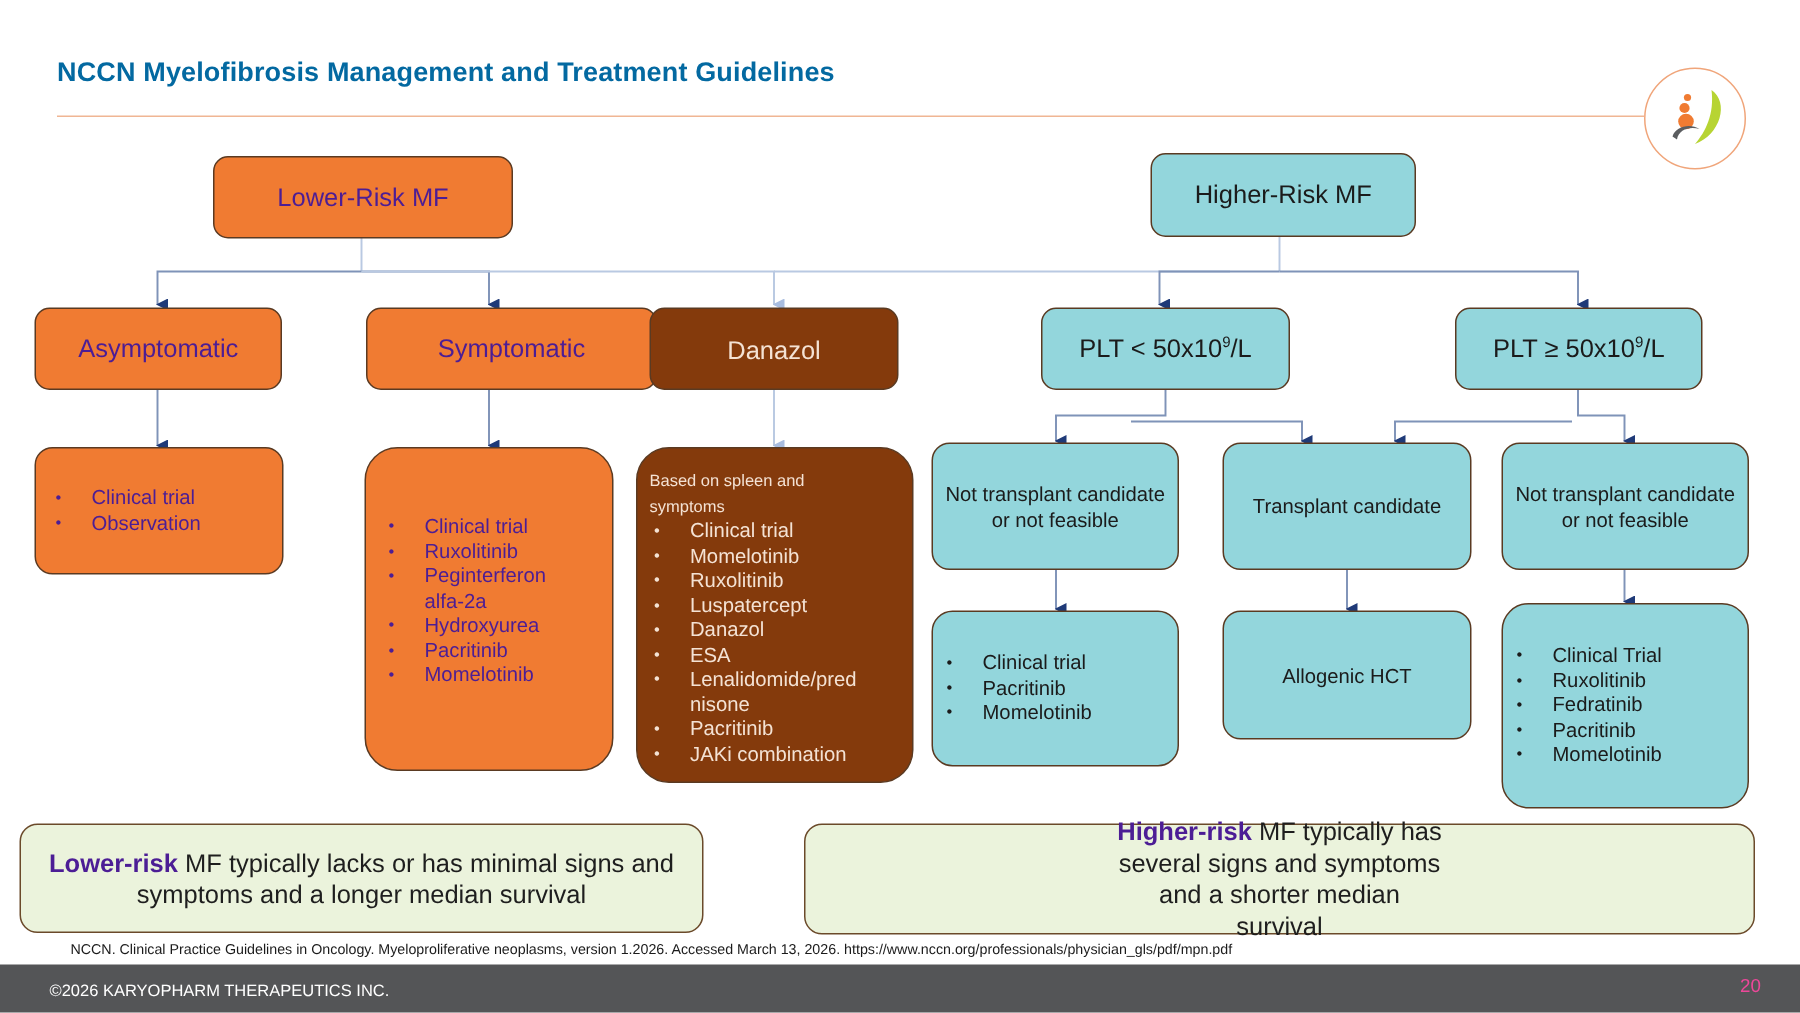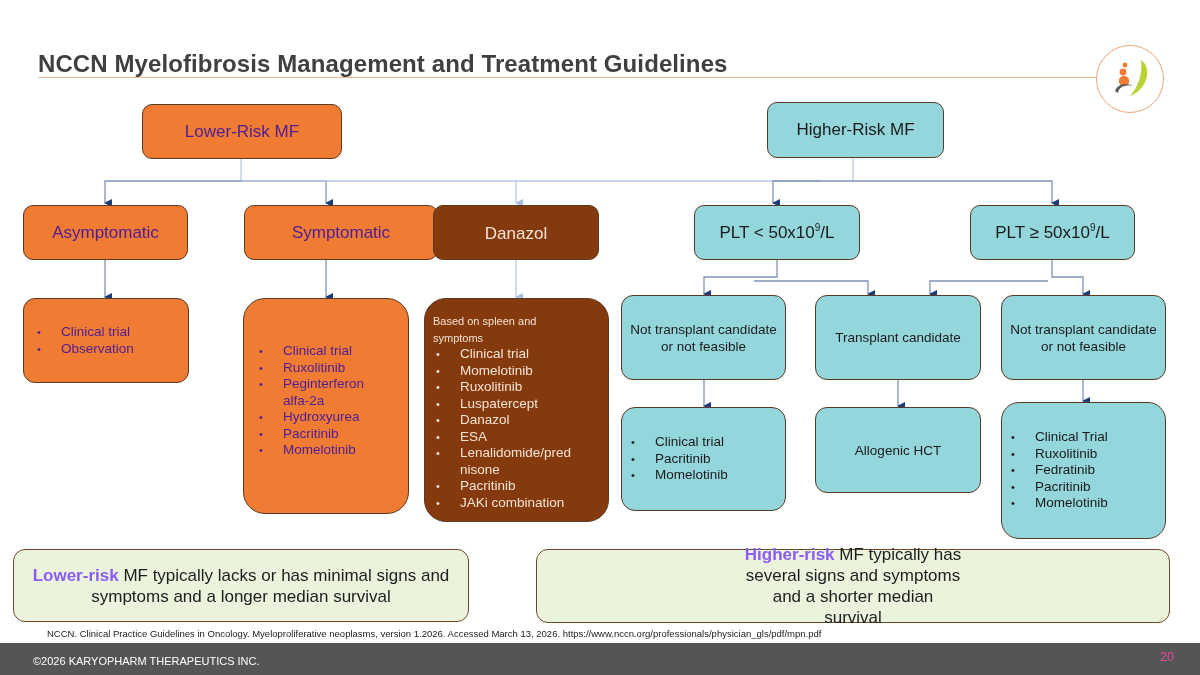--- a/index.html
+++ b/index.html
@@ -1,18 +1,18 @@
 <!DOCTYPE html>
 <html><head>
 <meta charset="utf-8">
 <style>
   html, body { margin:0; padding:0; }
   body { width:1200px; height:675px; position:relative; overflow:hidden; background:#ffffff;
          font-family:"Liberation Sans", sans-serif; }
-  .title { position:absolute; left:38px; top:50px; font-size:24px; font-weight:bold; color:#404040; margin:0; letter-spacing:0.1px; }
+  .title { position:absolute; left:38px; top:38px; font-size:18px; font-weight:bold; color:#0369a1; margin:0; letter-spacing:0.1px; }
   .title-rule { position:absolute; left:38px; top:77px; width:1058px; height:1px; background:#f0b694; }
   .logo { position:absolute; left:1096px; top:45px; width:66px; height:66px; border:1px solid #f0a57a; border-radius:50%; background:#fff; }
   .logo svg { position:absolute; left:0; top:0; }
 
   .box { position:absolute; box-sizing:border-box; border:1.5px solid #5a3a22; border-radius:10px;
          display:flex; align-items:center; justify-content:center; text-align:center; }
   .orange { background:#f07b32; color:#4c1d95; }
   .brown { background:#843a0c; color:#f4e2d4; }
   .teal { background:#93d6dc; color:#1b1b1b; }
   .lbl { font-size:17px; }
@@ -20,21 +20,21 @@
 
   ul.bl { list-style:none; margin:0; padding:0; text-align:left; font-size:13.5px; line-height:16.5px; }
   ul.bl li { position:relative; padding-left:27px; }
   ul.bl li::before { content:"\2022"; position:absolute; left:3px; top:0; font-size:11px; }
 
   svg.conn { position:absolute; left:0; top:0; }
 
   .summary { position:absolute; box-sizing:border-box; background:#ebf3dc; border:1.5px solid #6b4a2a; border-radius:12px;
              display:flex; align-items:center; justify-content:center; text-align:center;
              font-size:17px; color:#1e1e1e; line-height:21px; }
-  .summary b { color:#8b5cf6; }
+  .summary b { color:#4c1d95; }
 
   .ref { position:absolute; left:47px; top:628px; font-size:9.5px; color:#1b1b1b; white-space:nowrap; }
   .footer { position:absolute; left:0; top:643px; width:1200px; height:32px; background:#545557; }
   .copyright { position:absolute; left:33px; top:655px; font-size:11px; color:#ffffff; }
   .pagenum { position:absolute; left:1160px; top:650px; font-size:12.5px; color:#ec4899; }
 </style>
 </head>
 <body>
 
 <h1 class="title">NCCN Myelofibrosis Management and Treatment Guidelines</h1>

